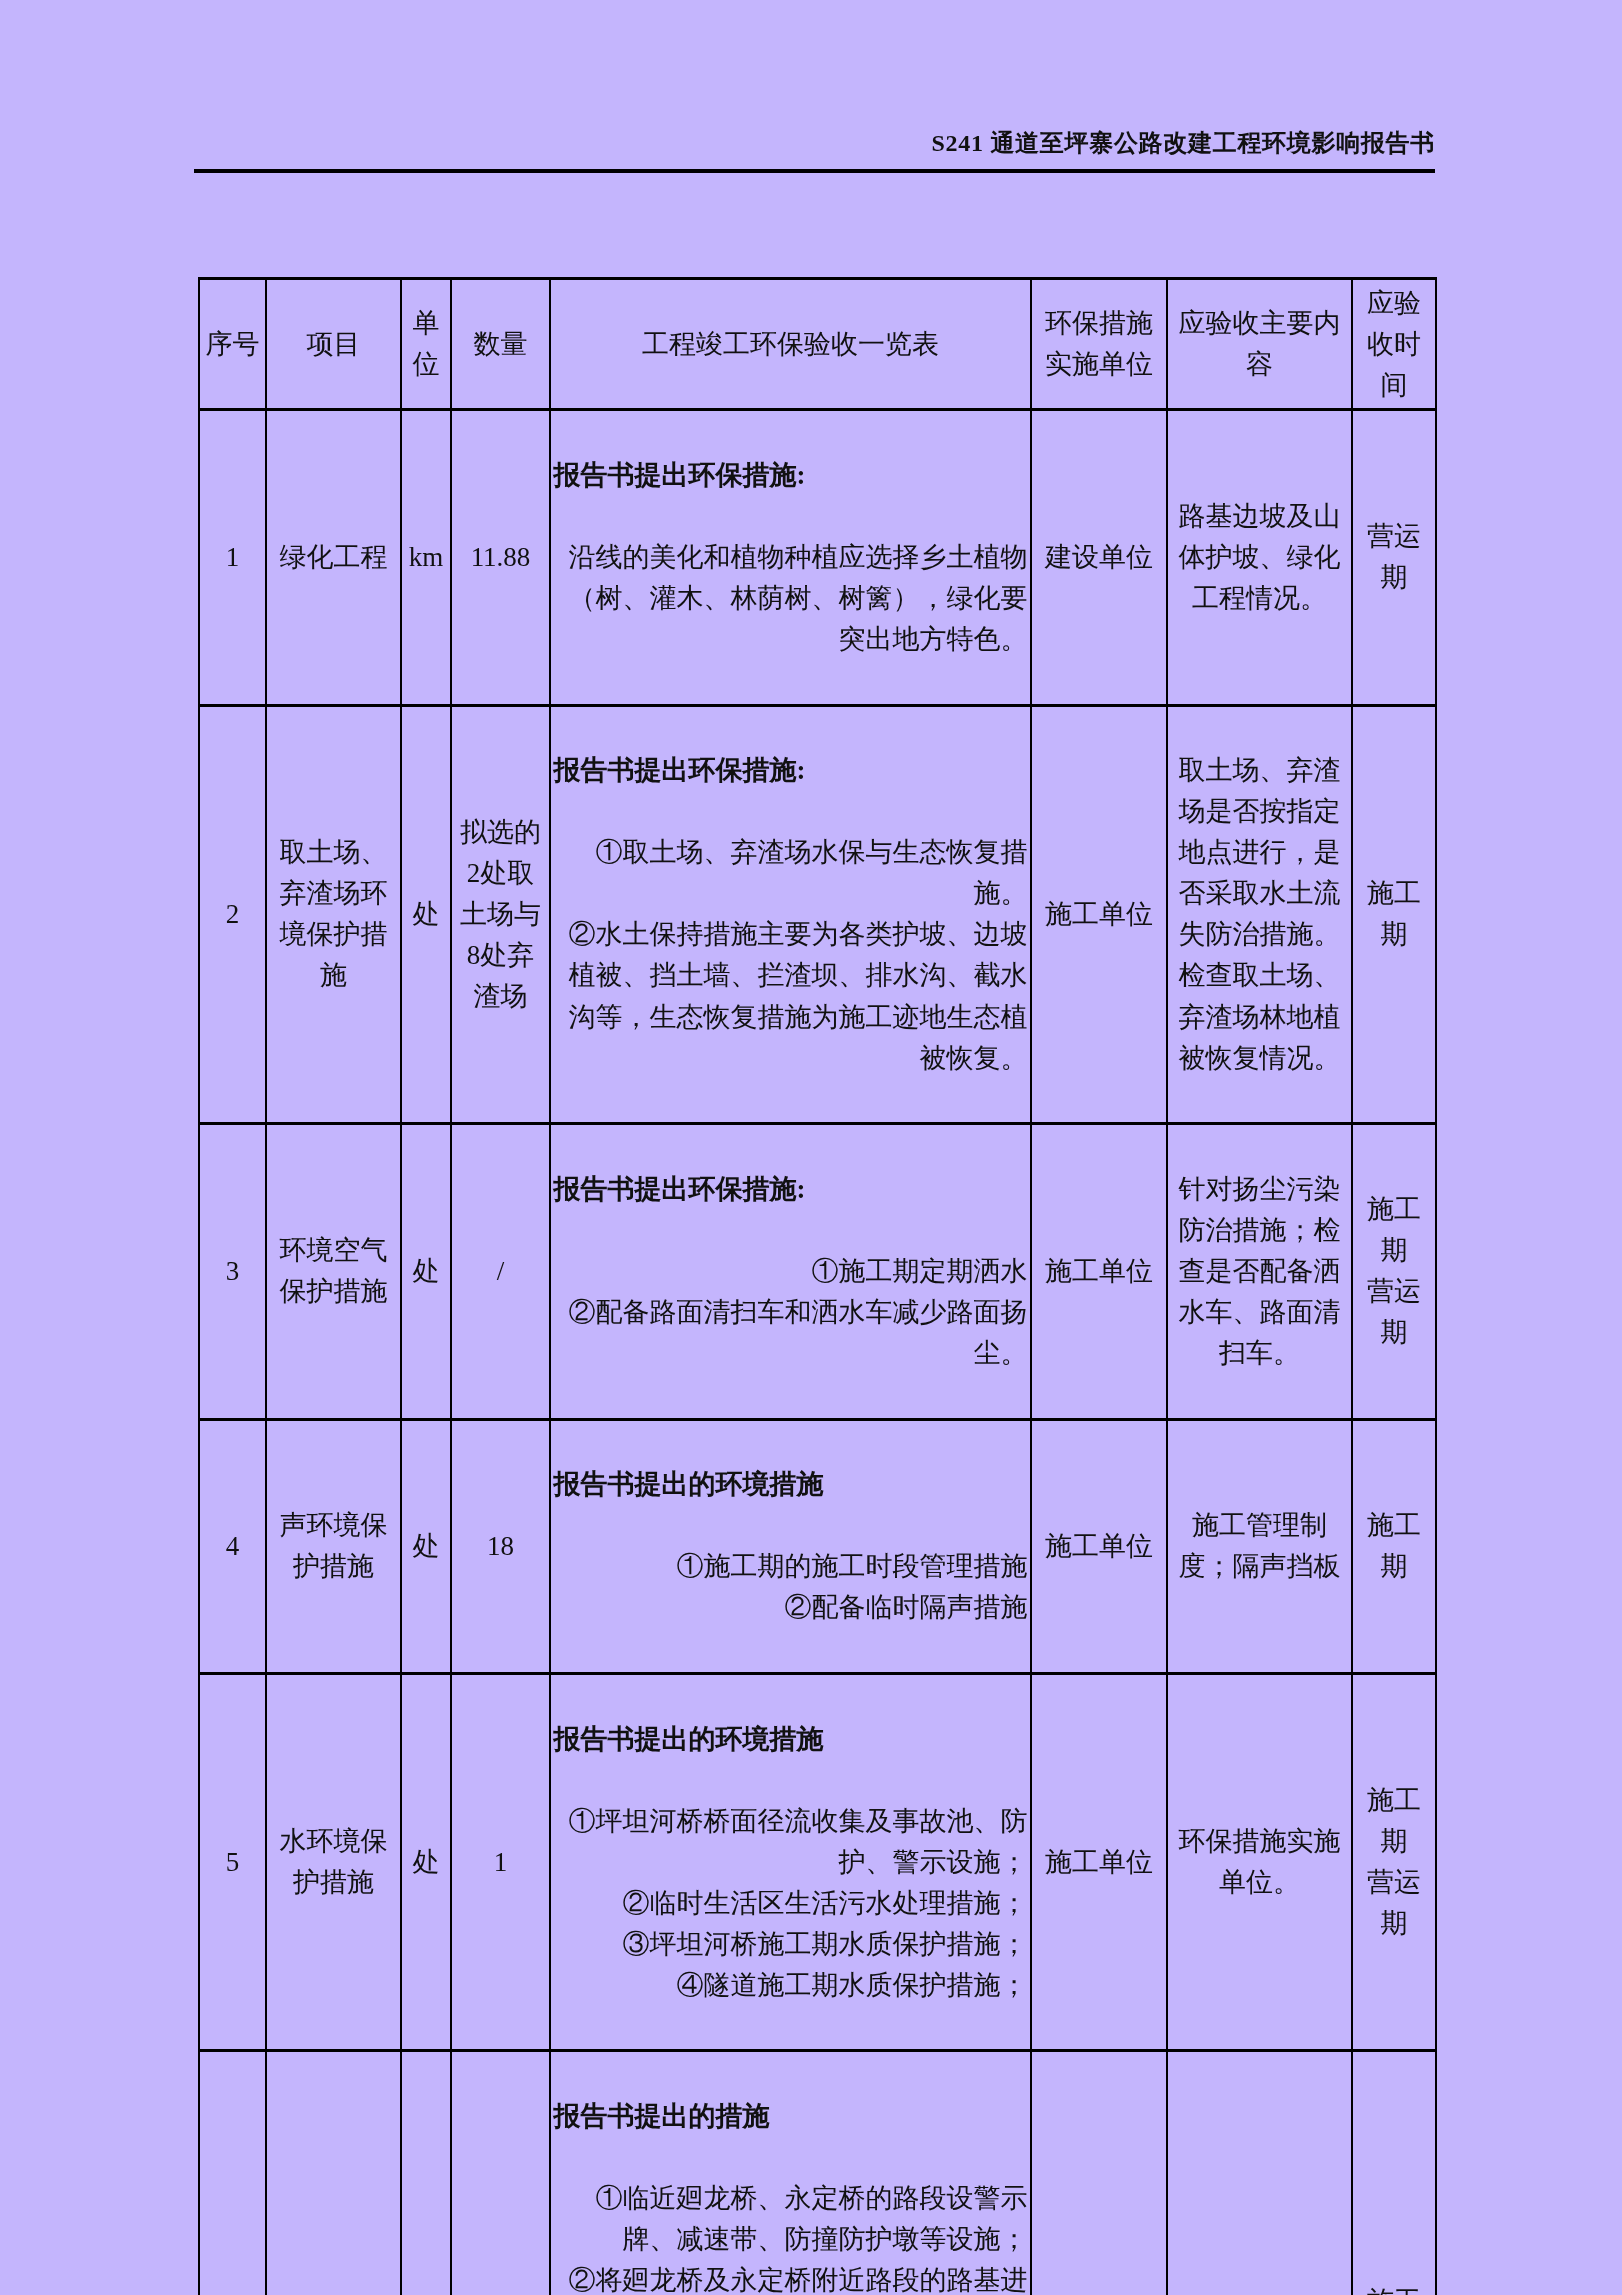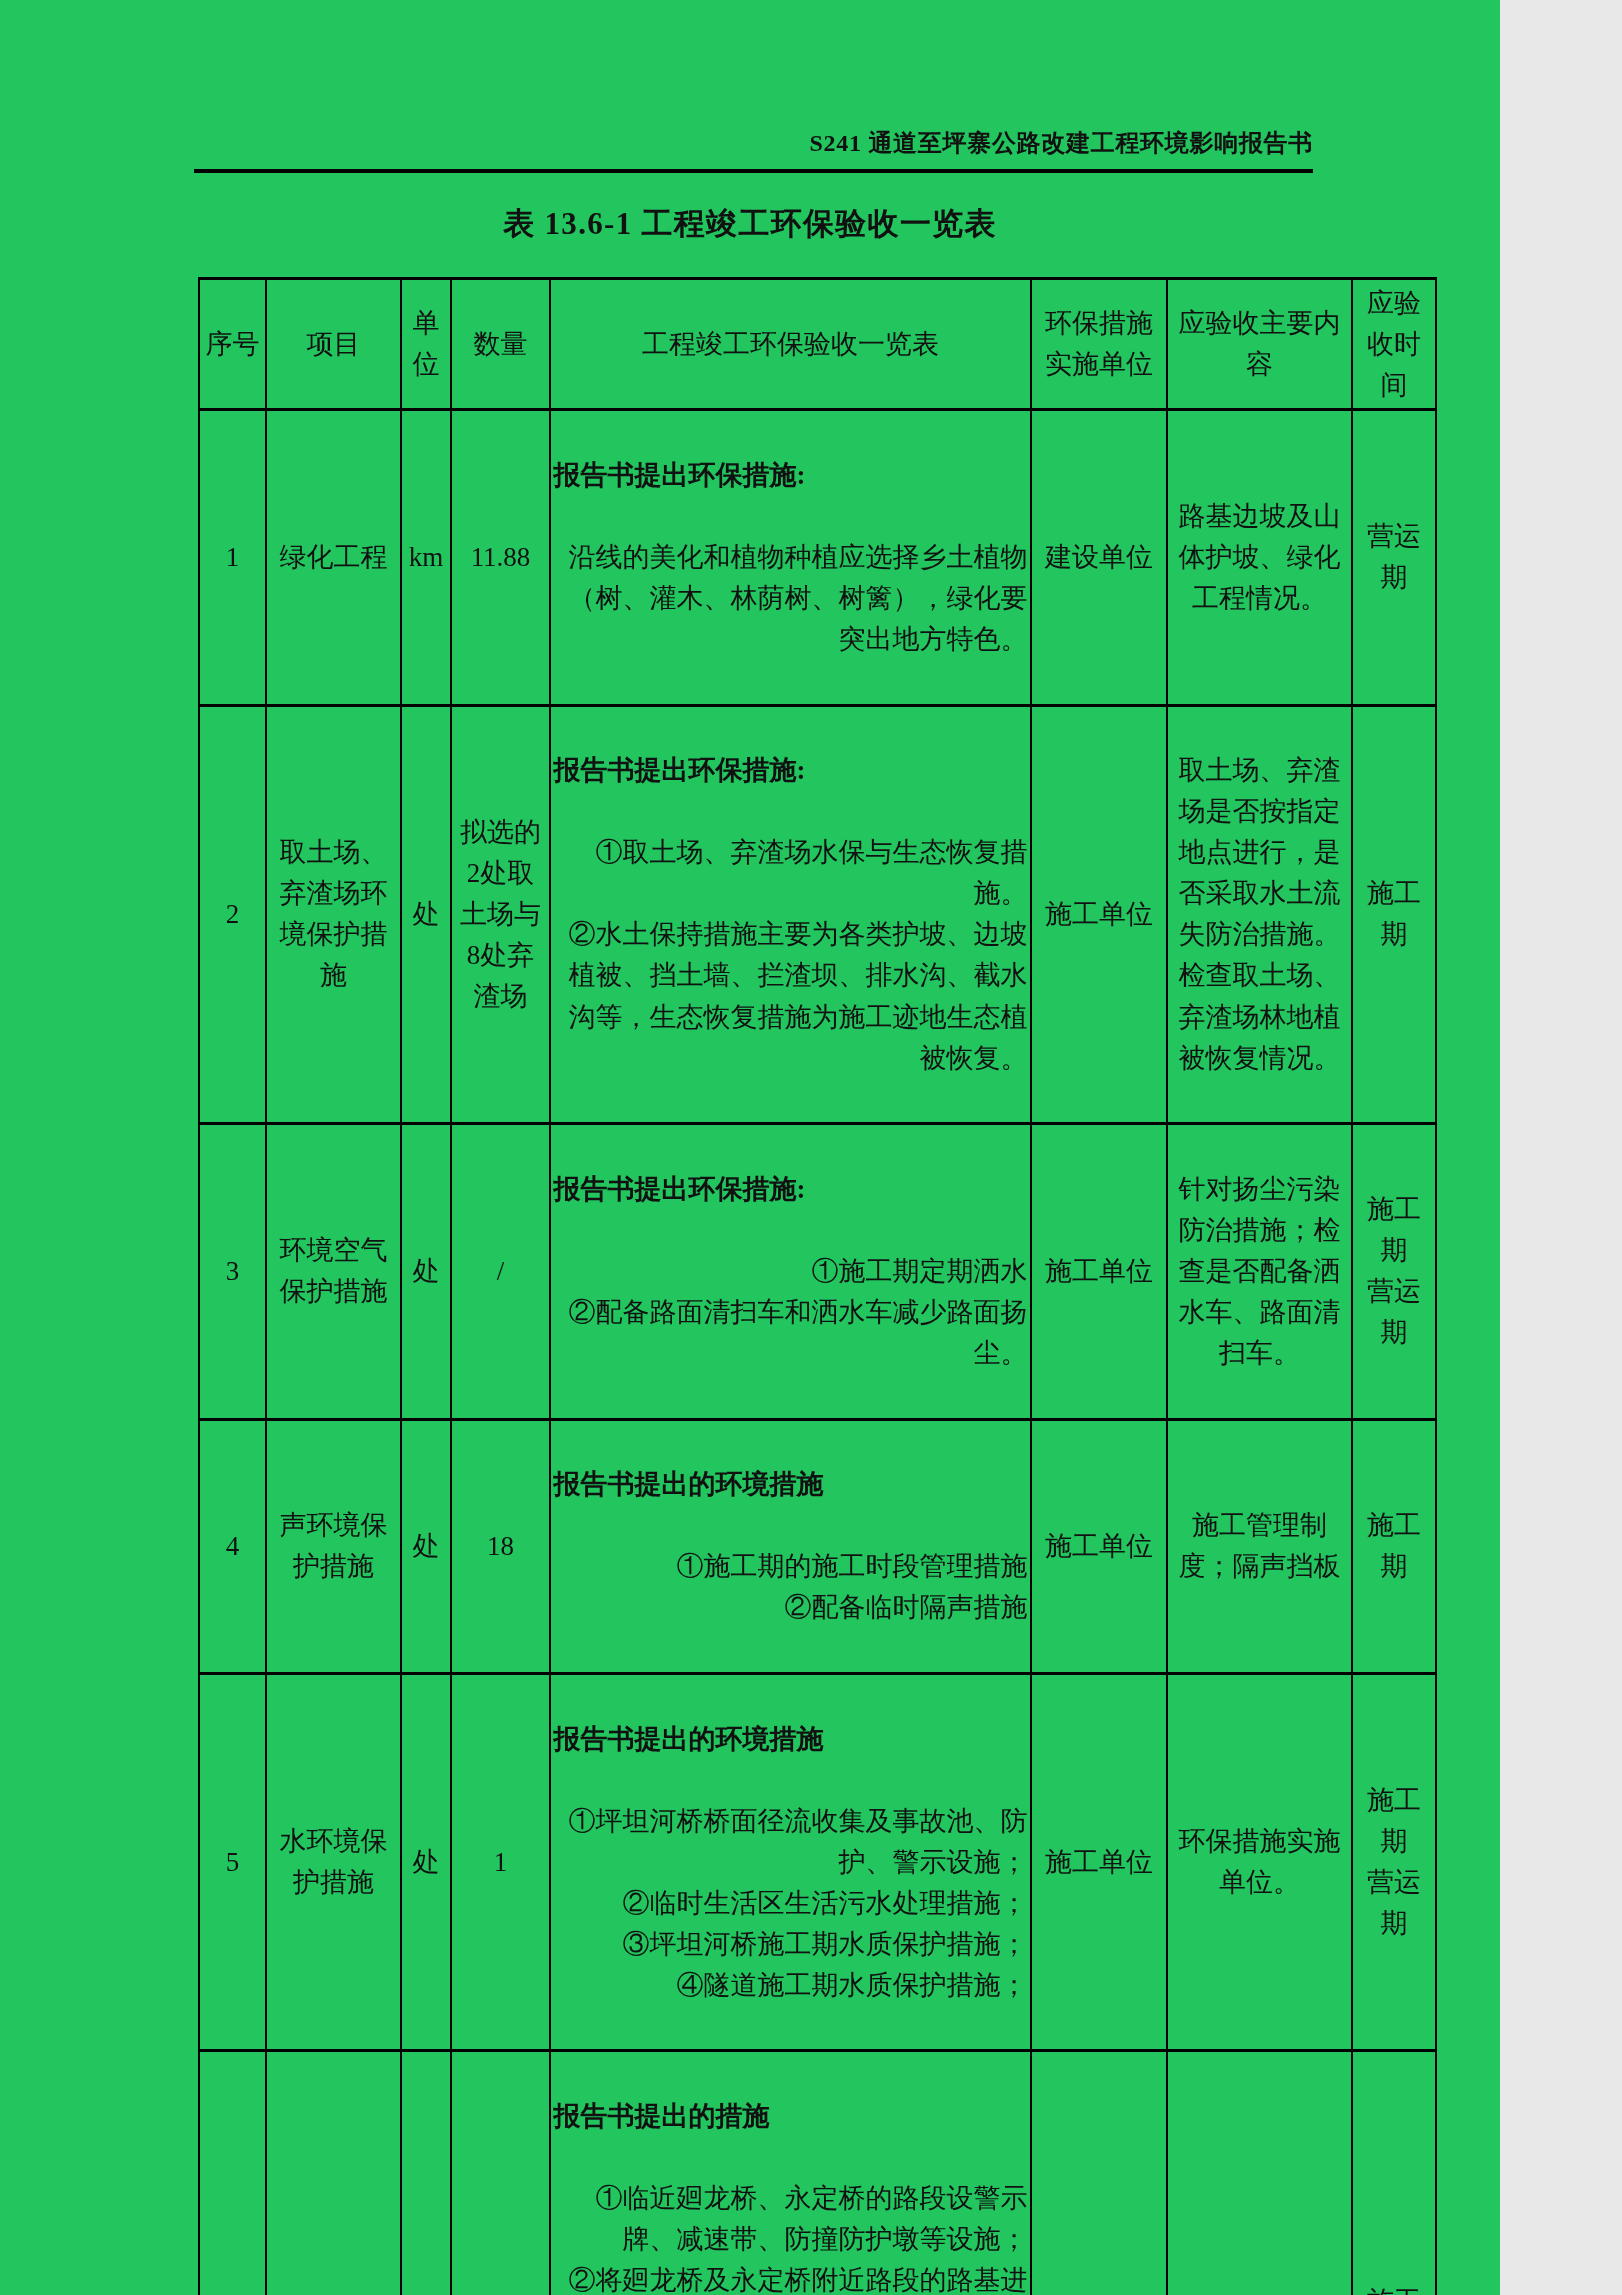--- a/index.html
+++ b/index.html
@@ -1,19 +1,19 @@
 <!DOCTYPE html>
 <html style="font-size:10.5px"><head>
 <meta charset="utf-8">
 <style>
   html,body{margin:0;padding:0;background:#e8e8e8;}
   .page{
     position:relative;
-    width:1500px;height:2295px;
-    background:#22c55e;
+    width:1622px;height:2295px;
+    background:#c4b5fd;
     font-family:"Liberation Serif","DejaVu Serif",serif;
     color:#111;
   }
   .doc-header-title{
     position:absolute;top:127px;right:187px;
     font-size:24px;font-weight:bold;letter-spacing:0.7px;
     white-space:nowrap;
   }
   .doc-header-rule{
     position:absolute;top:169px;left:194px;right:187px;
@@ -51,21 +51,20 @@
   }
 </style>
 </head>
 <body>
 
 <div class="page">
 
   <div class="doc-header-title">S241 通道至坪寨公路改建工程环境影响报告书</div>
   <div class="doc-header-rule"></div>
 
-  <div class="table-title">表 13.6-1 工程竣工环保验收一览表</div>
 
   <table class="acceptance">
     <colgroup>
       <col style="width:67px">
         <col style="width:135px">
         <col style="width:50px">
         <col style="width:99px">
       <col style="width:481px">
         <col style="width:136px">
         <col style="width:185px">

